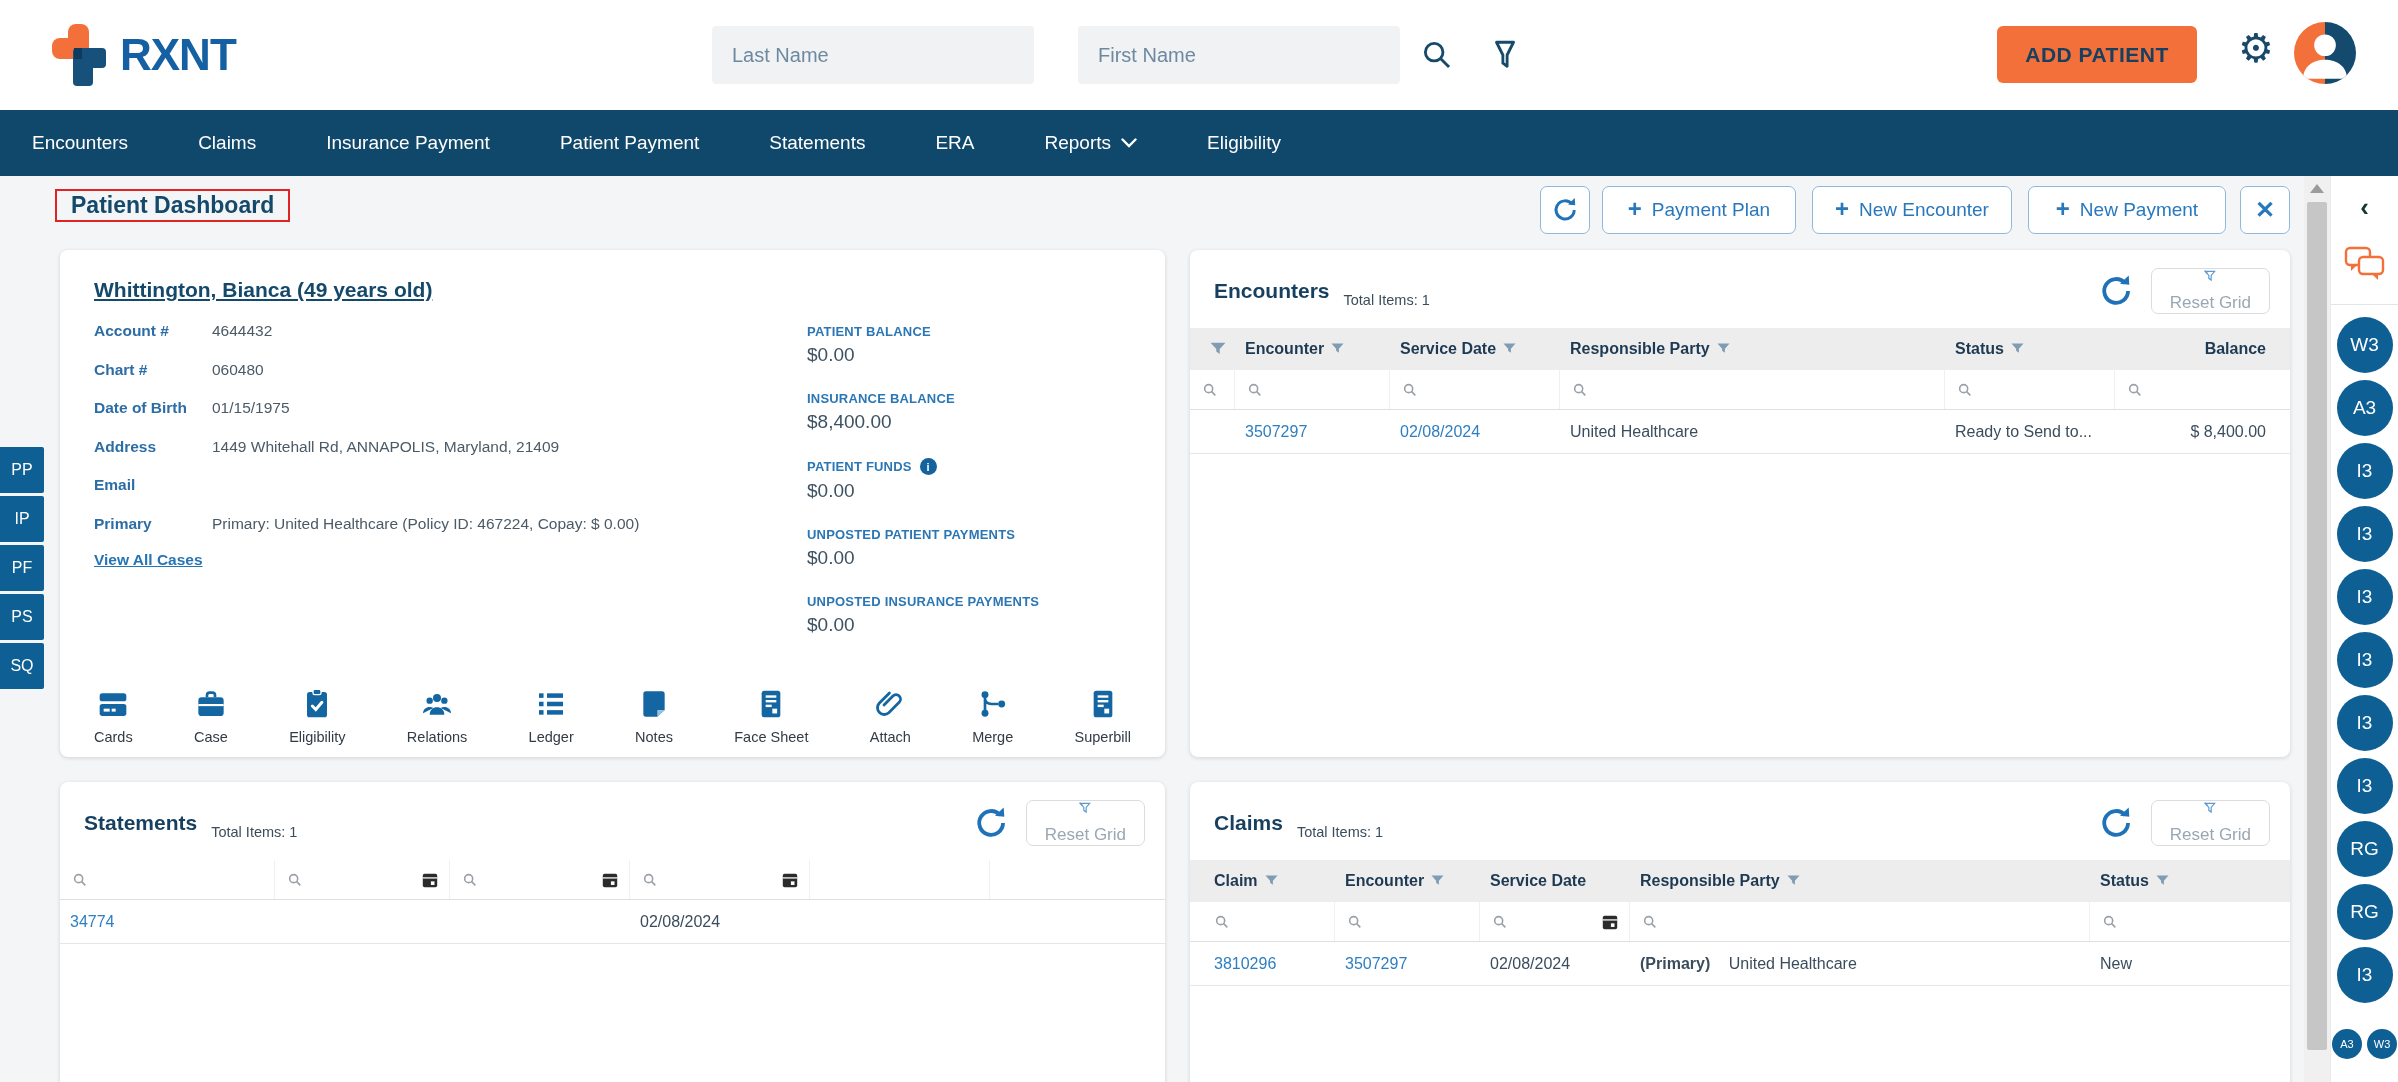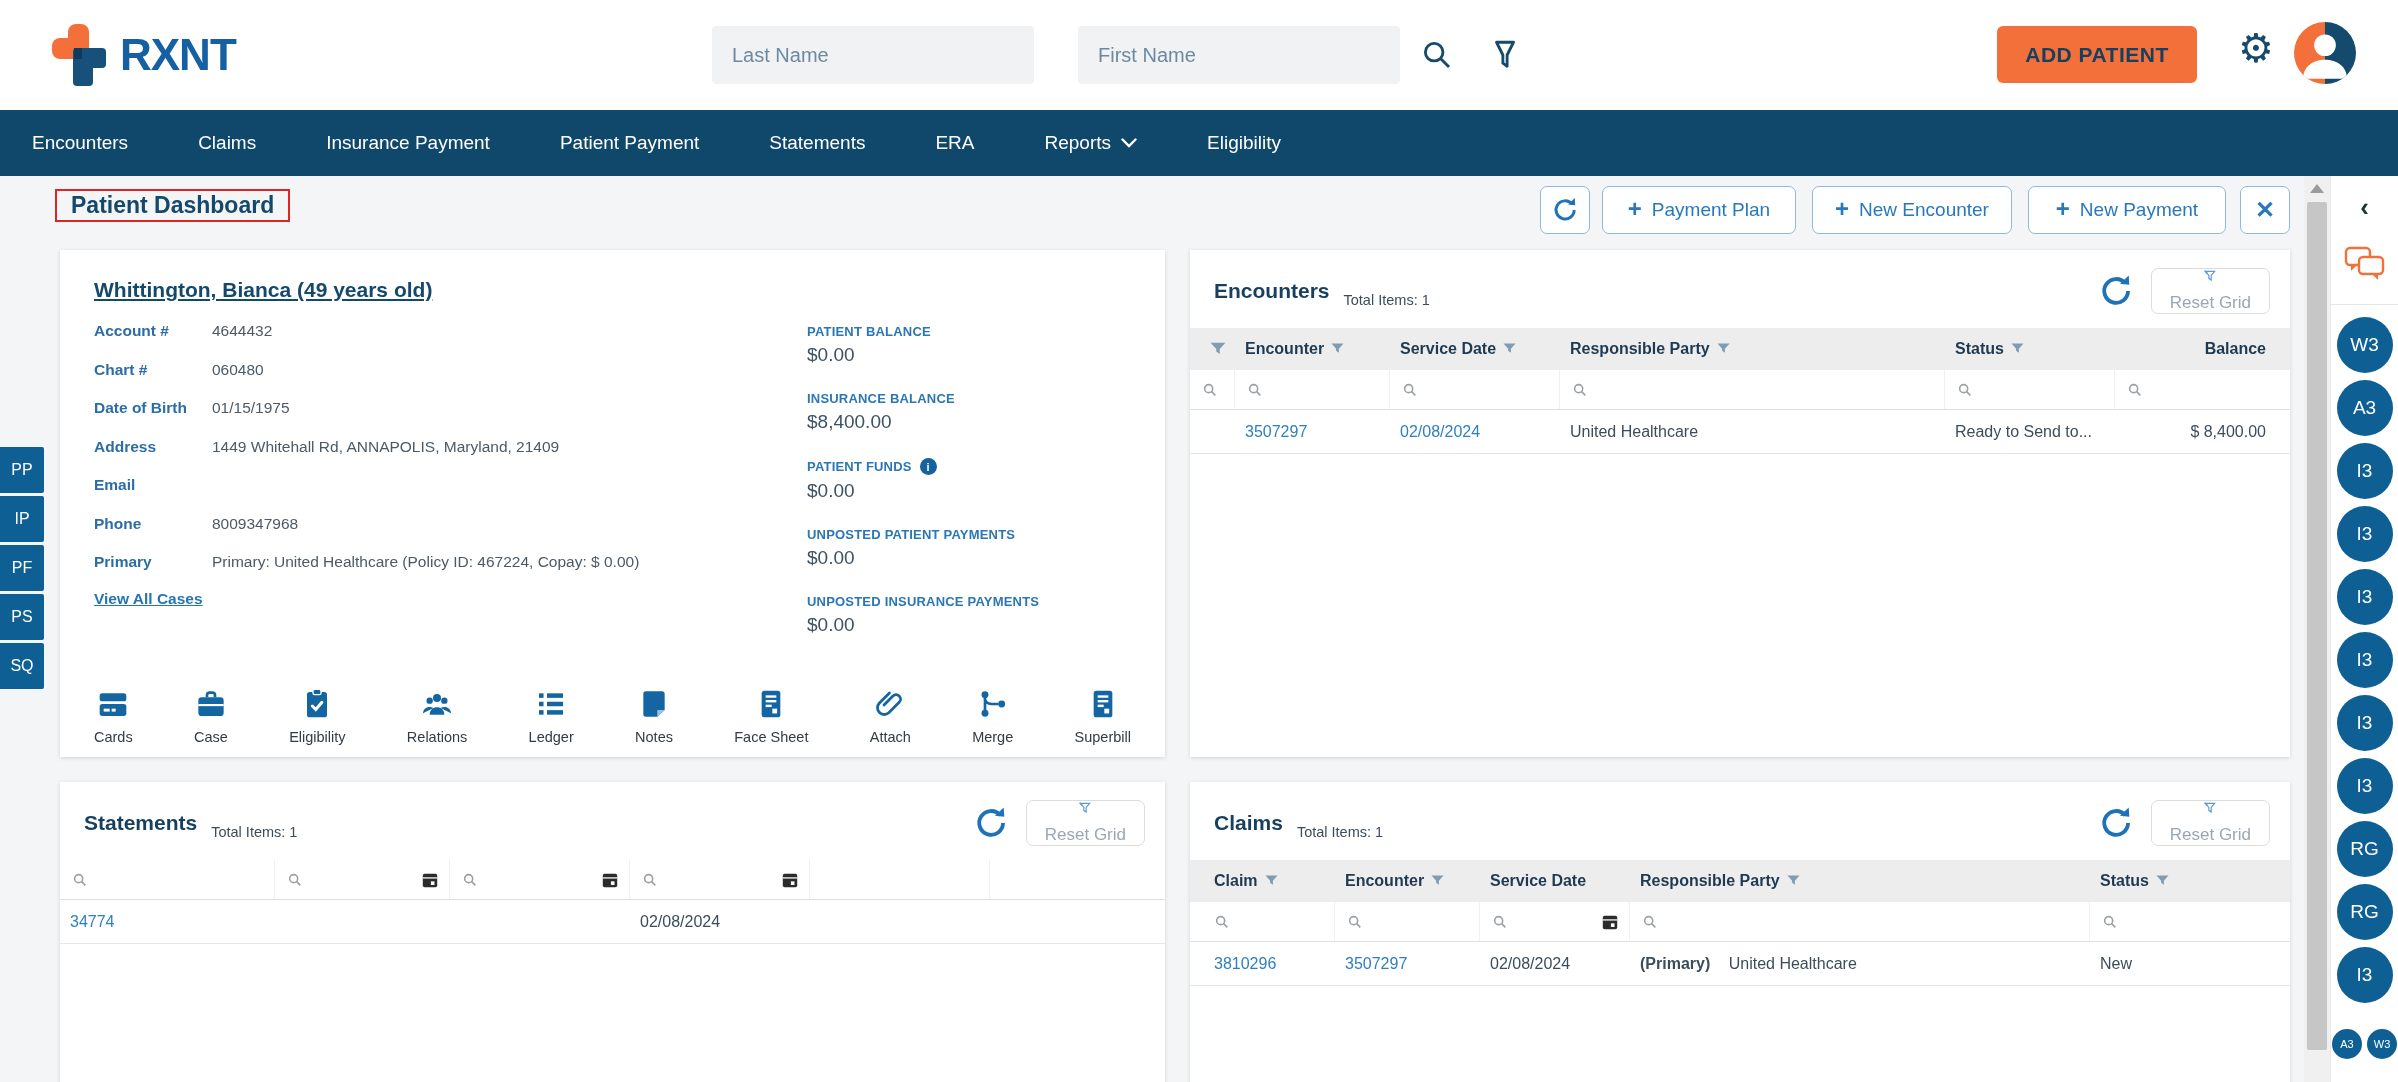--- a/index.html
+++ b/index.html
@@ -41,21 +41,21 @@
   #btnNewEncounter{left:1812px;width:200px;}
   #btnNewPayment{left:2028px;width:198px;}
   #btnClose{left:2240px;width:50px;font-size:24px;font-weight:bold;}
 
   
   .side-tabs{position:absolute;left:0;top:447px;display:flex;flex-direction:column;gap:3px;z-index:6;}
   .side-tab{width:44px;height:46px;background:#0e5f94;color:#fff;font-size:16px;display:flex;
             align-items:center;justify-content:center;cursor:pointer;border-radius:0 2px 2px 0;}
 
   
-  .card{position:absolute;background:#fff;border-radius:0;box-shadow:0 1px 4px rgba(0,0,0,.14);}
+  .card{position:absolute;background:#fff;border-radius:8px;box-shadow:0 1px 4px rgba(0,0,0,.14);}
   #patientCard{left:60px;top:250px;width:1105px;height:507px;padding:28px 34px;}
   #encountersCard{left:1190px;top:250px;width:1100px;height:507px;}
   #statementsCard{left:60px;top:782px;width:1105px;height:360px;}
   #claimsCard{left:1190px;top:782px;width:1100px;height:360px;}
 
   
   .pt-name{font-size:21px;font-weight:bold;color:#14496b;text-decoration:underline;cursor:pointer;display:inline-block;}
   .pt-fields{margin-top:10px;}
   .pt-row{display:flex;height:38.5px;align-items:center;font-size:15.5px;}
   .pt-label{width:118px;color:#2c6da6;font-weight:bold;flex:none;}
@@ -225,24 +225,20 @@
         </div>
       <div class="pt-row">
           <span class="pt-label">Address</span>
           <span class="pt-value">1449 Whitehall Rd, ANNAPOLIS, Maryland, 21409</span>
         </div>
       <div class="pt-row">
           <span class="pt-label">Email</span>
           <span class="pt-value"></span>
         </div>
       <div class="pt-row">
-          <span class="pt-label">Phone</span>
-          <span class="pt-value">8009347968</span>
-        </div>
-      <div class="pt-row">
           <span class="pt-label">Primary</span>
           <span class="pt-value">Primary: United Healthcare (Policy ID: 467224, Copay: $ 0.00)</span>
         </div>
     </div>
     <span class="view-cases">View All Cases</span>
 
     <div class="balances">
       <div class="bal-block">
         <div class="bal-label">
             <span>PATIENT BALANCE</span>

